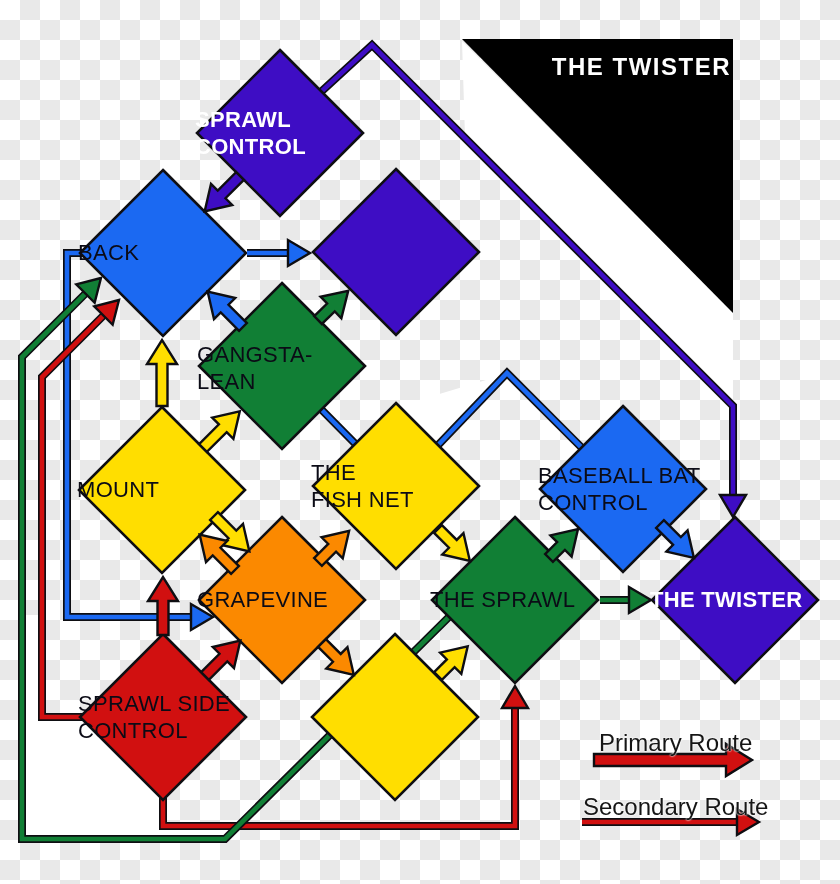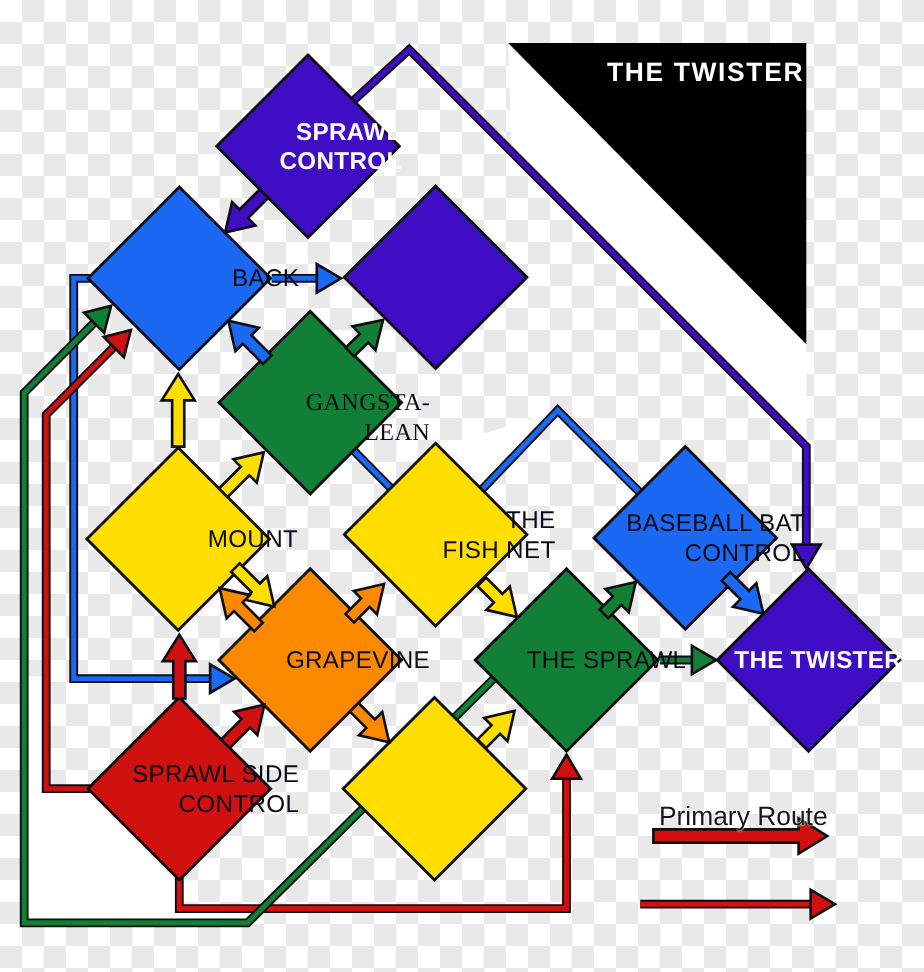--- a/index.html
+++ b/index.html
@@ -9,24 +9,24 @@
     background-color:#fff;
     background-image:
       linear-gradient(45deg,#e9e9e9 25%,transparent 25%,transparent 75%,#e9e9e9 75%),
       linear-gradient(45deg,#e9e9e9 25%,transparent 25%,transparent 75%,#e9e9e9 75%);
     background-size:40px 40px;
     background-position:0 0,20px 20px;
   }
   .stage > svg{position:absolute;left:0;top:0;}
   .labels{position:absolute;left:0;top:0;width:840px;height:656px;pointer-events:none;}
   .nlabel{
-    position:absolute;width:170px;text-align:right;
+    position:absolute;width:170px;text-align:left;
     font-size:22px;line-height:27px;white-space:pre-line;letter-spacing:.3px;
   }
-  .dark{color:#0b0b16;margin-left:24px;}
+  .dark{color:#0b0b16;}
   .light{color:#ffffff;font-weight:bold;}
   .title{
     position:absolute;top:50px;right:109px;width:300px;text-align:right;
     color:#fff;font-weight:bold;font-size:24px;line-height:34px;letter-spacing:1.5px;
   }
   .lg{
     position:absolute;font-size:24px;color:#161616;
     text-shadow:0 0 2px #fff,0 0 2px #fff;
   }
   .wp{fill:#ffffff;stroke:none;}
@@ -147,29 +147,30 @@
   </svg>
 
   <div class="labels">
     <div class="title">
       <div>THE TWISTER</div>
     </div>
 
     <div class="nlabel light" style="left:195px;top:106px;">SPRAWL
 CONTROL</div>
     <div class="nlabel dark" style="left:78px;top:239px;">BACK</div>
-    <div class="nlabel dark" style="left:197px;top:352px;font-family:Liberation Serif, serif;">GANGSTA-
+    <div class="nlabel dark" style="left:197px;top:341px;">GANGSTA-
 LEAN</div>
     <div class="nlabel dark" style="left:77px;top:476px;">MOUNT</div>
     <div class="nlabel dark" style="left:311px;top:459px;">THE
 FISH NET</div>
     <div class="nlabel dark" style="left:538px;top:462px;">BASEBALL BAT
 CONTROL</div>
     <div class="nlabel dark" style="left:197px;top:586px;">GRAPEVINE</div>
     <div class="nlabel dark" style="left:430px;top:586px;">THE SPRAWL</div>
     <div class="nlabel light" style="left:650px;top:586px;">THE TWISTER</div>
     <div class="nlabel dark" style="left:78px;top:690px;">SPRAWL SIDE
 CONTROL</div>
 
     <div class="lg" style="left:599px;top:729px;">Primary Route</div>
+    <div class="lg" style="left:583px;top:793px;">Secondary Route</div>
   </div>
 
 </div>
 
 </body></html>

